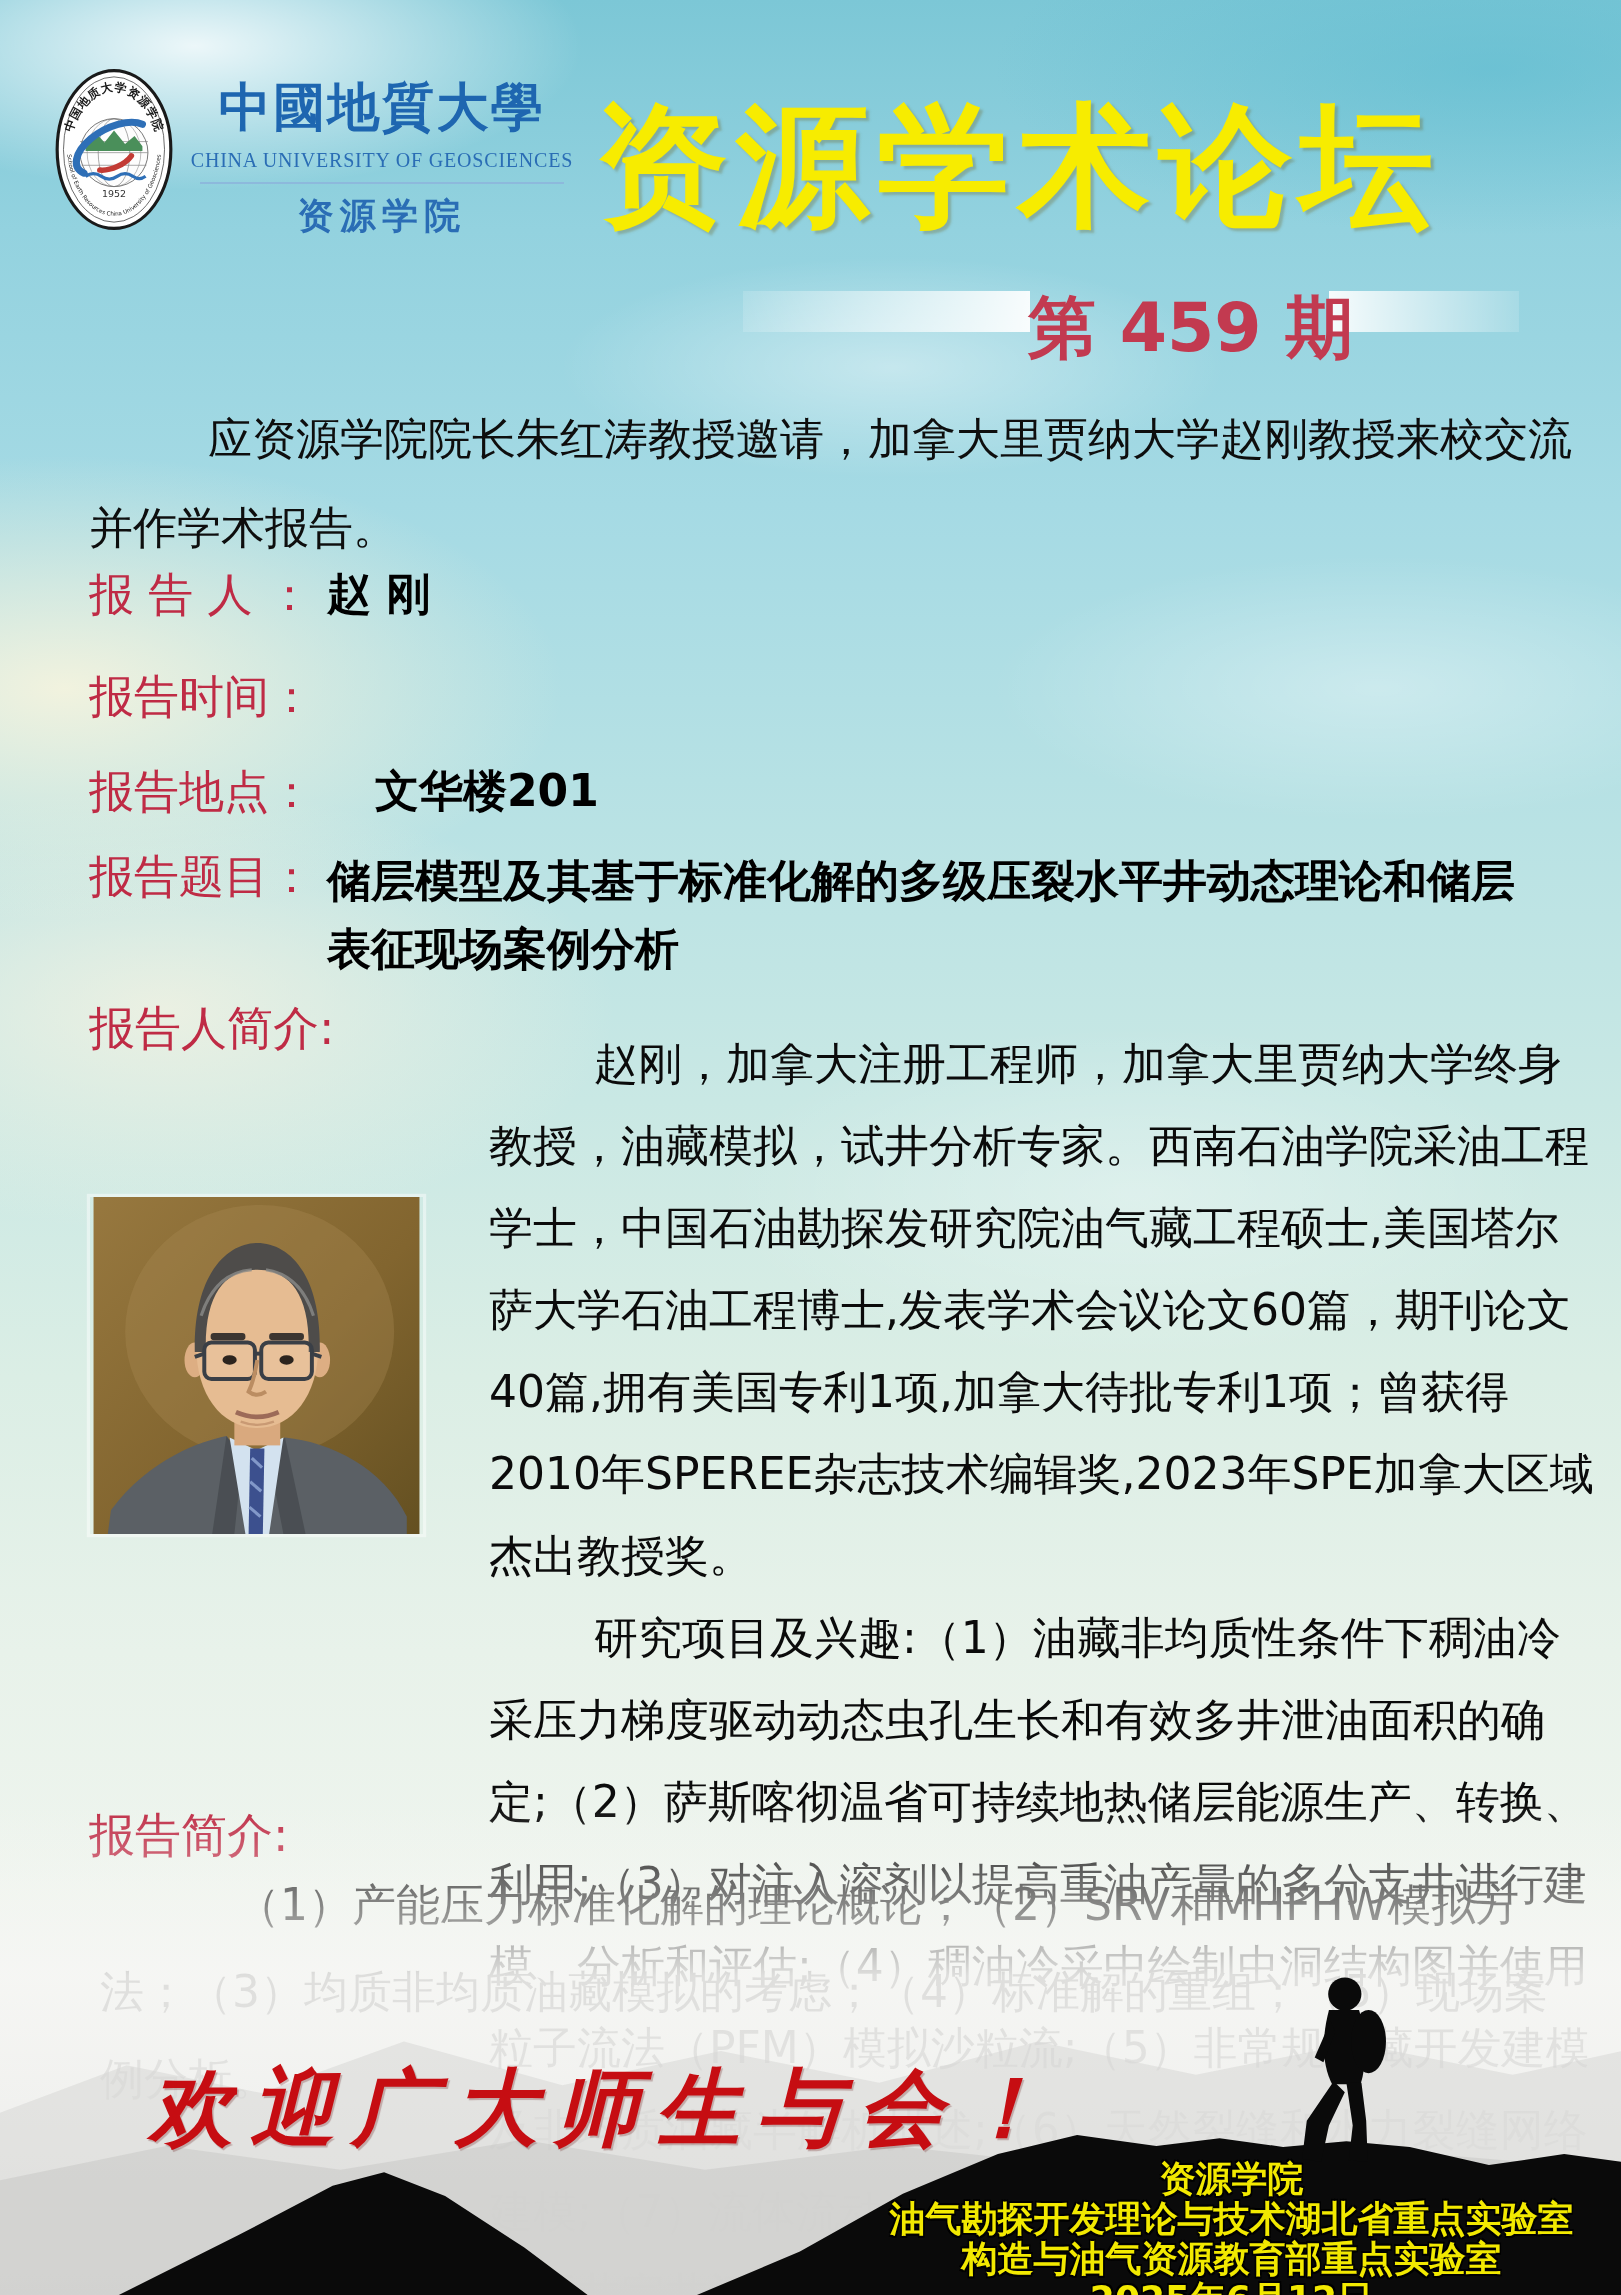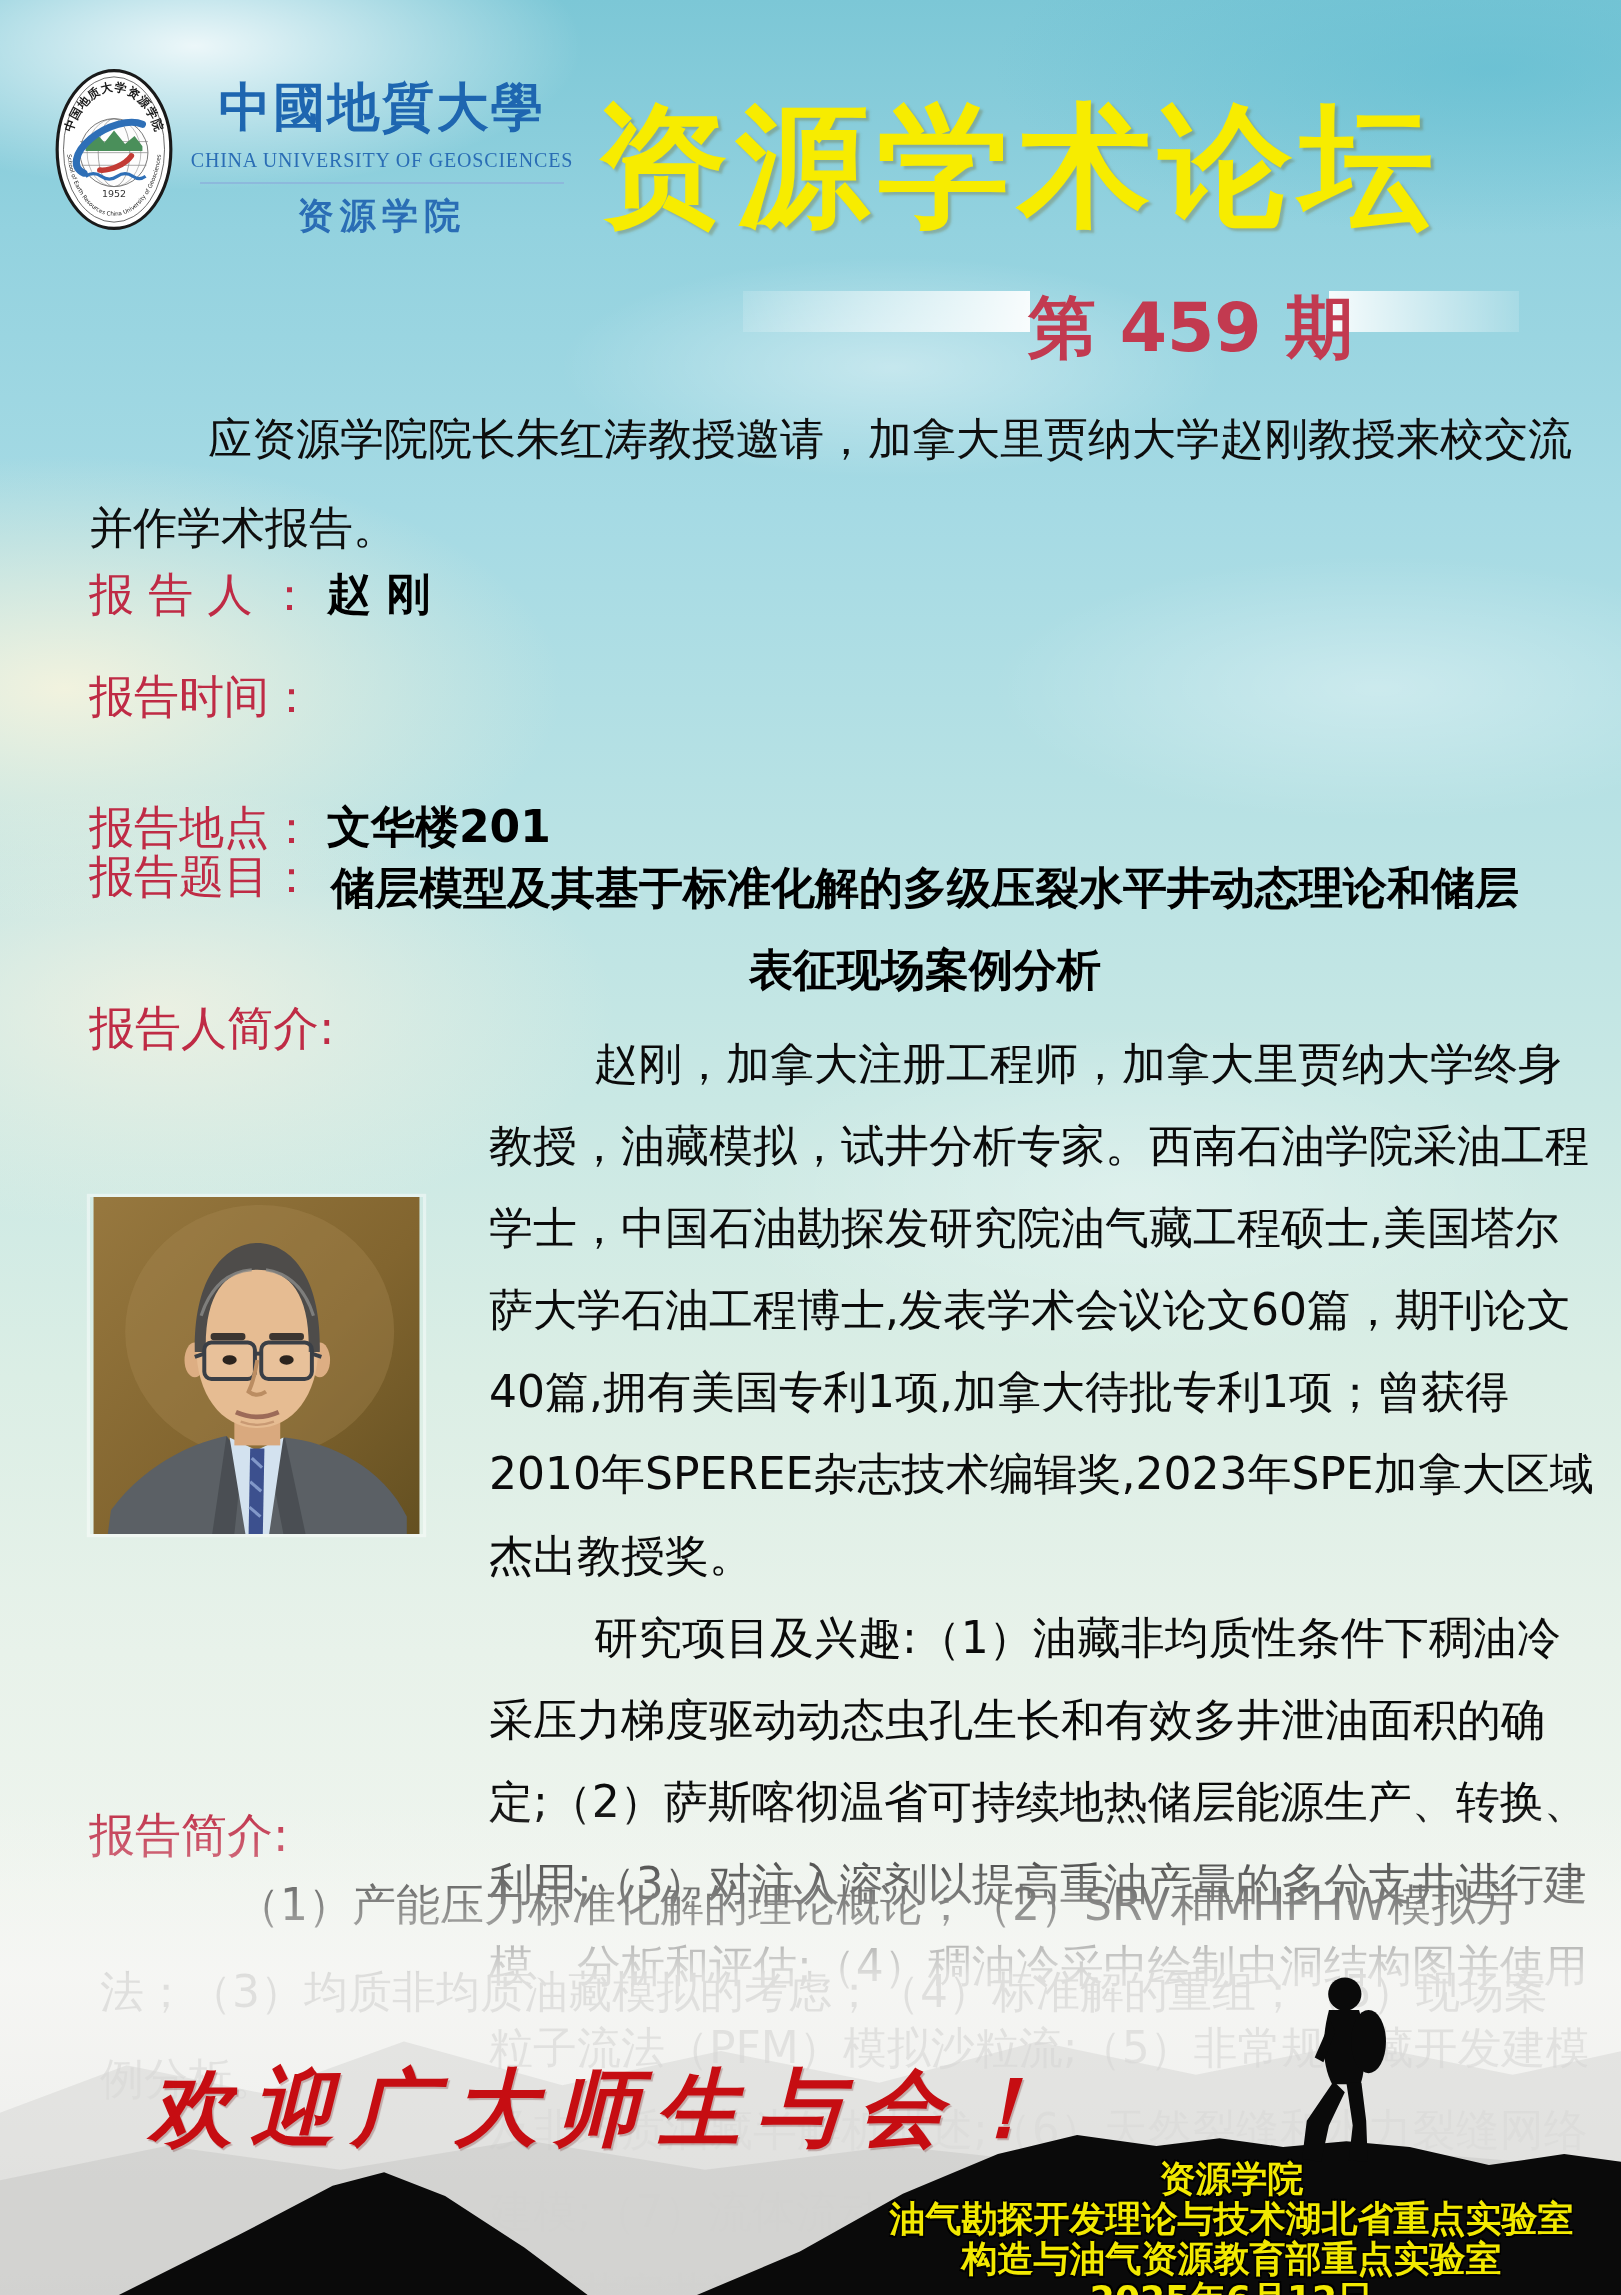--- a/index.html
+++ b/index.html
@@ -32,23 +32,23 @@
   .issue-bar-right{position:absolute;left:1329px;top:8px;width:190px;height:41px;
     background:linear-gradient(270deg,rgba(255,255,255,.15),rgba(255,255,255,.92));}
   .issue-text{position:absolute;left:1028px;top:0;width:304px;text-align:center;font-size:68px;font-weight:bold;color:#c23a50;white-space:nowrap;}
   
   .intro{position:absolute;left:89px;top:394px;width:1497px;font-size:44px;line-height:89px;text-indent:119px;color:#0e0e0e;}
   .field-row{position:absolute;left:89px;display:flex;align-items:flex-start;}
   .field-label{color:#bf2b45;font-size:45px;width:238px;flex:0 0 238px;white-space:nowrap;}
   .field-value{color:#000;font-weight:bold;font-size:44px;}
   .row-speaker{top:565px;}
   .row-time{top:667px;}
-  .row-venue{top:798px;}
+  .row-venue{top:762px;gap:48px;}
   .row-topic{top:847px;}
-  .row-topic .field-value{width:1196px;line-height:82px;text-align:center;}
+  .row-topic .field-value{width:1196px;line-height:68px;}
   
   .bio-label{position:absolute;left:89px;top:998px;color:#bf2b45;font-size:46px;}
   .bio-text{position:absolute;left:489px;top:1023px;width:1110px;font-size:44px;line-height:82px;color:#0b0b0b;}
   .bio-text p{margin:0;text-indent:105px;}
   .photo{position:absolute;left:90px;top:1197px;width:333px;height:337px;box-shadow:0 0 0 3.2px rgba(255,255,255,.45);}
   
   .abstract-label{position:absolute;left:89px;top:1805px;color:#bf2b45;font-size:46px;}
   .abstract-text{position:absolute;left:100px;top:1861px;width:1485px;font-size:44px;line-height:87px;color:#0b0b0b;text-indent:136px;}
   
   .mountains{position:absolute;left:0;bottom:0;width:1622px;height:491px;}

